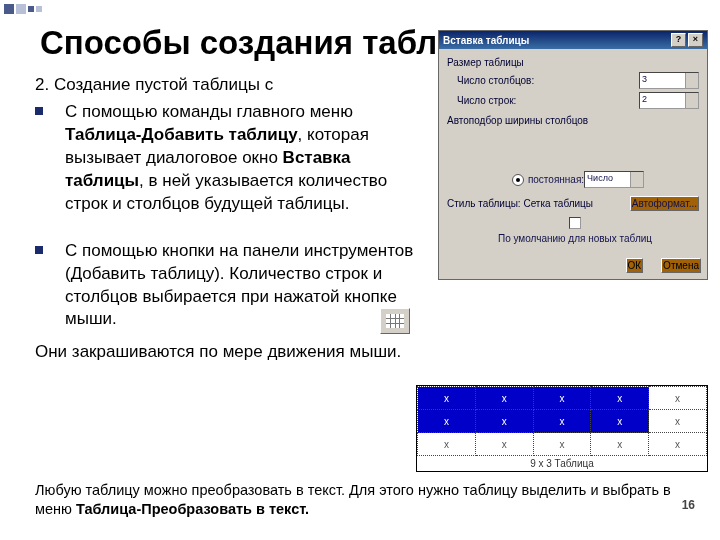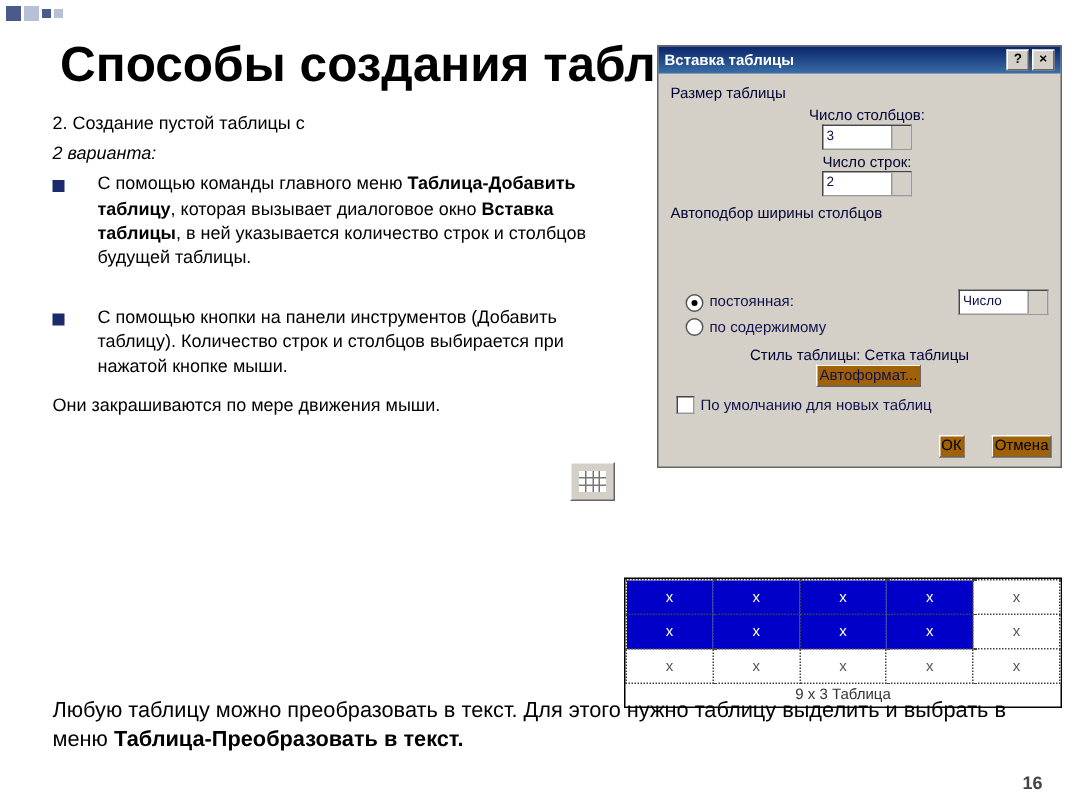--- a/index.html
+++ b/index.html
@@ -25,41 +25,41 @@
   .deco-top .sq.light { background: #b8c0d8; }
   .deco-top .sq.sm { width: 6px; height: 6px; margin-top: 2px; }
   .title {
     font-size: 33px;
     margin: 24px 0 12px 40px;
     color: #000;
   }
   .content {
     margin-left: 35px;
     width: 380px;
-    font-size: 12px;
+    font-size: 17px;
     line-height: 1.35;
   }
   .content p { margin: 0 0 4px 0; }
   .content .italic { font-style: italic; }
   .bullet-block { display: flex; gap: 22px; margin-bottom: 10px; }
   .bullet-mark { width: 8px; height: 8px; background: #1a2a6c; margin-top: 6px; flex-shrink: 0; }
   .bullet-text b { font-weight: bold; }
   .no-indent { margin-left: 0; }
   .footer {
     position: absolute;
-    bottom: 36px;
+    bottom: 20px;
     left: 35px;
     width: 650px;
     font-size: 14.5px;
     line-height: 1.35;
   }
   .page-num {
     position: absolute;
     right: 25px;
-    bottom: 11px;
+    bottom: 28px;
     font-size: 12px;
     color: #444;
     font-weight: bold;
   }
 
   
   .dialog {
     position: absolute;
     top: 30px;
     right: 12px;
@@ -86,21 +86,21 @@
     border: 1px solid #fff;
     border-right-color: #666;
     border-bottom-color: #666;
     color: #000;
     font-size: 9px;
     text-align: center;
     line-height: 11px;
   }
   .dialog .body { padding: 6px 8px; color: #11114a; }
   .fieldset-label { color: #003; margin: 2px 0 4px 0; }
-  .row { display: flex; justify-content: space-between; align-items: center; margin: 3px 0 3px 10px; flex-direction: column; }
+  .row { display: flex; justify-content: space-between; align-items: center; margin: 3px 0 3px 10px; }
   .row .lbl { color: #003; }
   .spin, .drop {
     width: 56px; height: 15px;
     background: #fff;
     border: 1px inset #999;
     font-size: 9px;
     padding-left: 2px;
     line-height: 13px;
     position: relative;
   }
@@ -111,31 +111,31 @@
     width: 12px; height: 100%;
     background: #d4d0c8;
     border-left: 1px solid #999;
   }
   .radio { display: flex; align-items: center; gap: 4px; margin: 2px 0 2px 10px; }
   .radio .r {
     width: 10px; height: 10px; border: 1px solid #555; border-radius: 50%;
     background: #fff; display: inline-flex; align-items: center; justify-content: center;
   }
   .radio .r.on::after { content: ""; width: 4px; height: 4px; background: #000; border-radius: 50%; }
-  .radio-row { display: flex; justify-content: space-between; align-items: center; margin-top: 45px; }
+  .radio-row { display: flex; justify-content: center; align-items: center; margin-top: 45px; }
   .btn {
     background: #a16207;
     border: 1px solid #fff;
     border-right-color: #666;
     border-bottom-color: #666;
     padding: 1px 1px;
     font-size: 10px;
     margin-left: 12px;
   }
-  .check-row { display: flex; align-items: center; gap: 4px; margin: 6px 0 4px 4px; }
+  .check-row { display: flex; align-items: center; gap: 4px; margin: 6px 0 4px 4px; flex-direction: column; }
   .chk { width: 10px; height: 10px; background: #fff; border: 1px inset #999; }
   .btn-row { display: flex; justify-content: flex-end; gap: 6px; padding: 4px 6px 6px 0; text-align: center; }
 
   
   .tbl-icon {
     position: absolute;
     top: 308px;
     left: 380px;
     width: 28px; height: 24px;
     background: #d4d0c8;
@@ -183,21 +183,20 @@
   <div class="sq"></div>
     <div class="sq light"></div>
     <div class="sq sm"></div>
     <div class="sq sm light"></div>
 </div>
 
 <h2 class="title">Способы создания таблиц (2)</h2>
 
 <div class="content">
   <p>2. Создание пустой таблицы с</p>
-  <p class="italic">2 варианта:</p>
 
   <div class="bullet-block">
     <div class="bullet-mark"></div>
     <div class="bullet-text">
       <span>С помощью команды главного меню </span><b>Таблица-Добавить таблицу</b><span>, которая вызывает диалоговое окно </span><b>Вставка таблицы</b><span>, в ней указывается количество строк и столбцов будущей таблицы.</span>
     </div>
   </div>
 
   <div class="gap"></div>
 
@@ -245,24 +244,20 @@
     </div>
 
     <div class="fieldset-label" style="margin-top:6px">Автоподбор ширины столбцов</div>
     <div class="radio-row">
       <div class="radio">
         <span class="r on"></span>
         <span>постоянная:</span>
       </div>
       <div class="drop">Число</div>
     </div>
-    <div class="radio">
-      <span class="r"></span>
-      <span>по содержимому</span>
-    </div>
 
     <div class="row" style="margin:8px 0 2px 0">
       <span class="lbl">Стиль таблицы: Сетка таблицы</span>
       <div class="btn">Автоформат...</div>
     </div>
 
     <div class="check-row">
       <div class="chk"></div>
       <span>По умолчанию для новых таблиц</span>
     </div>

